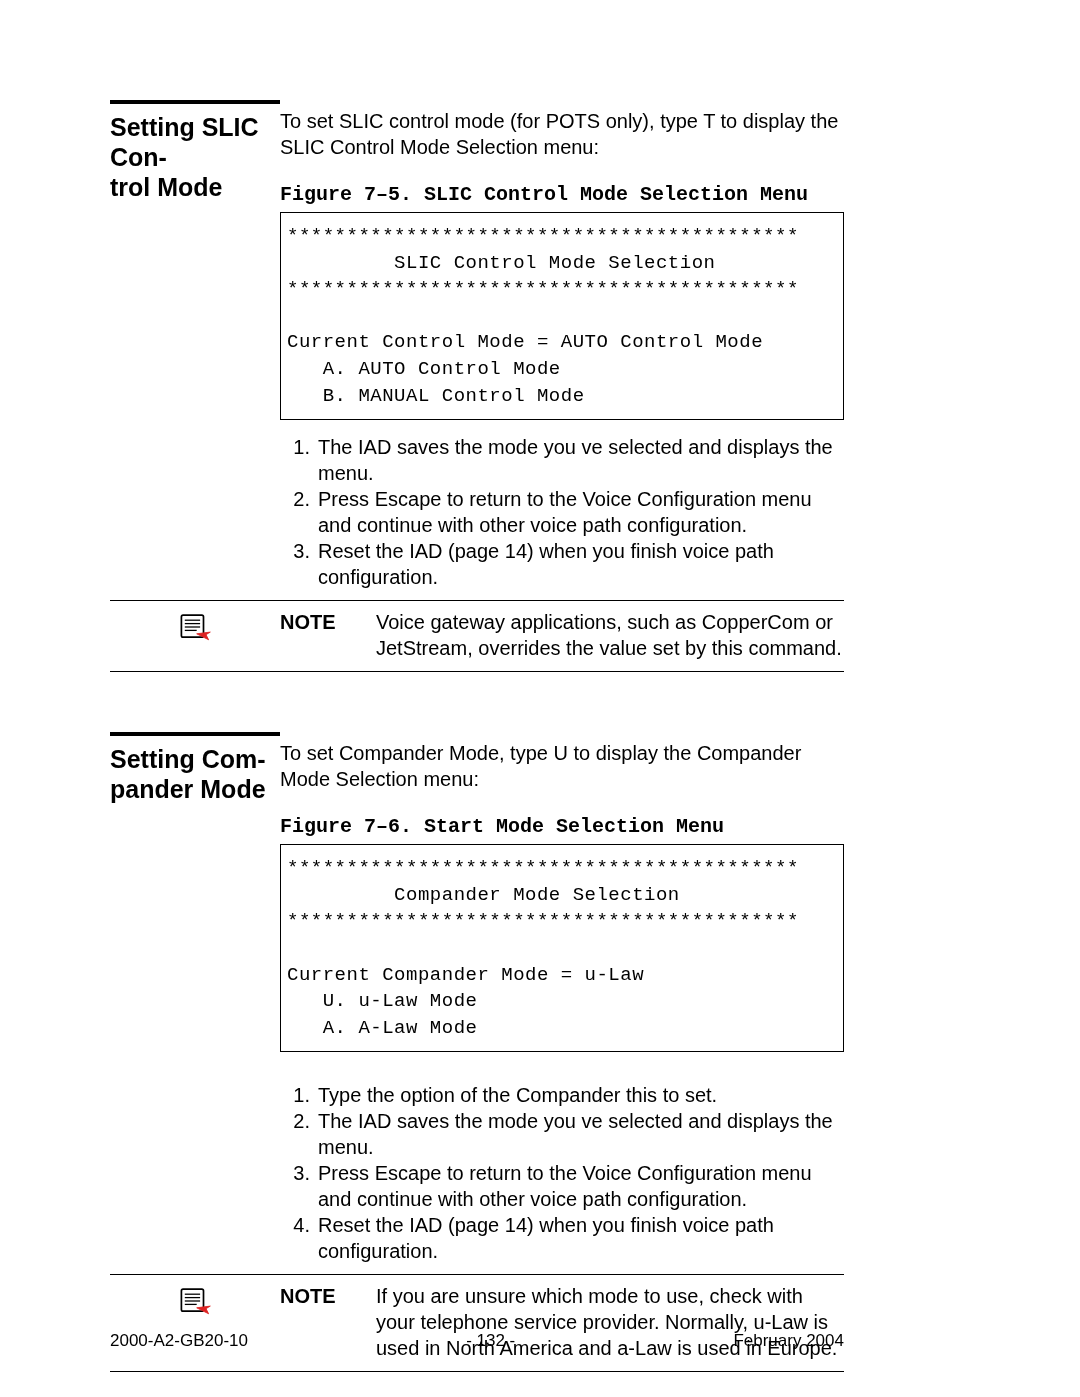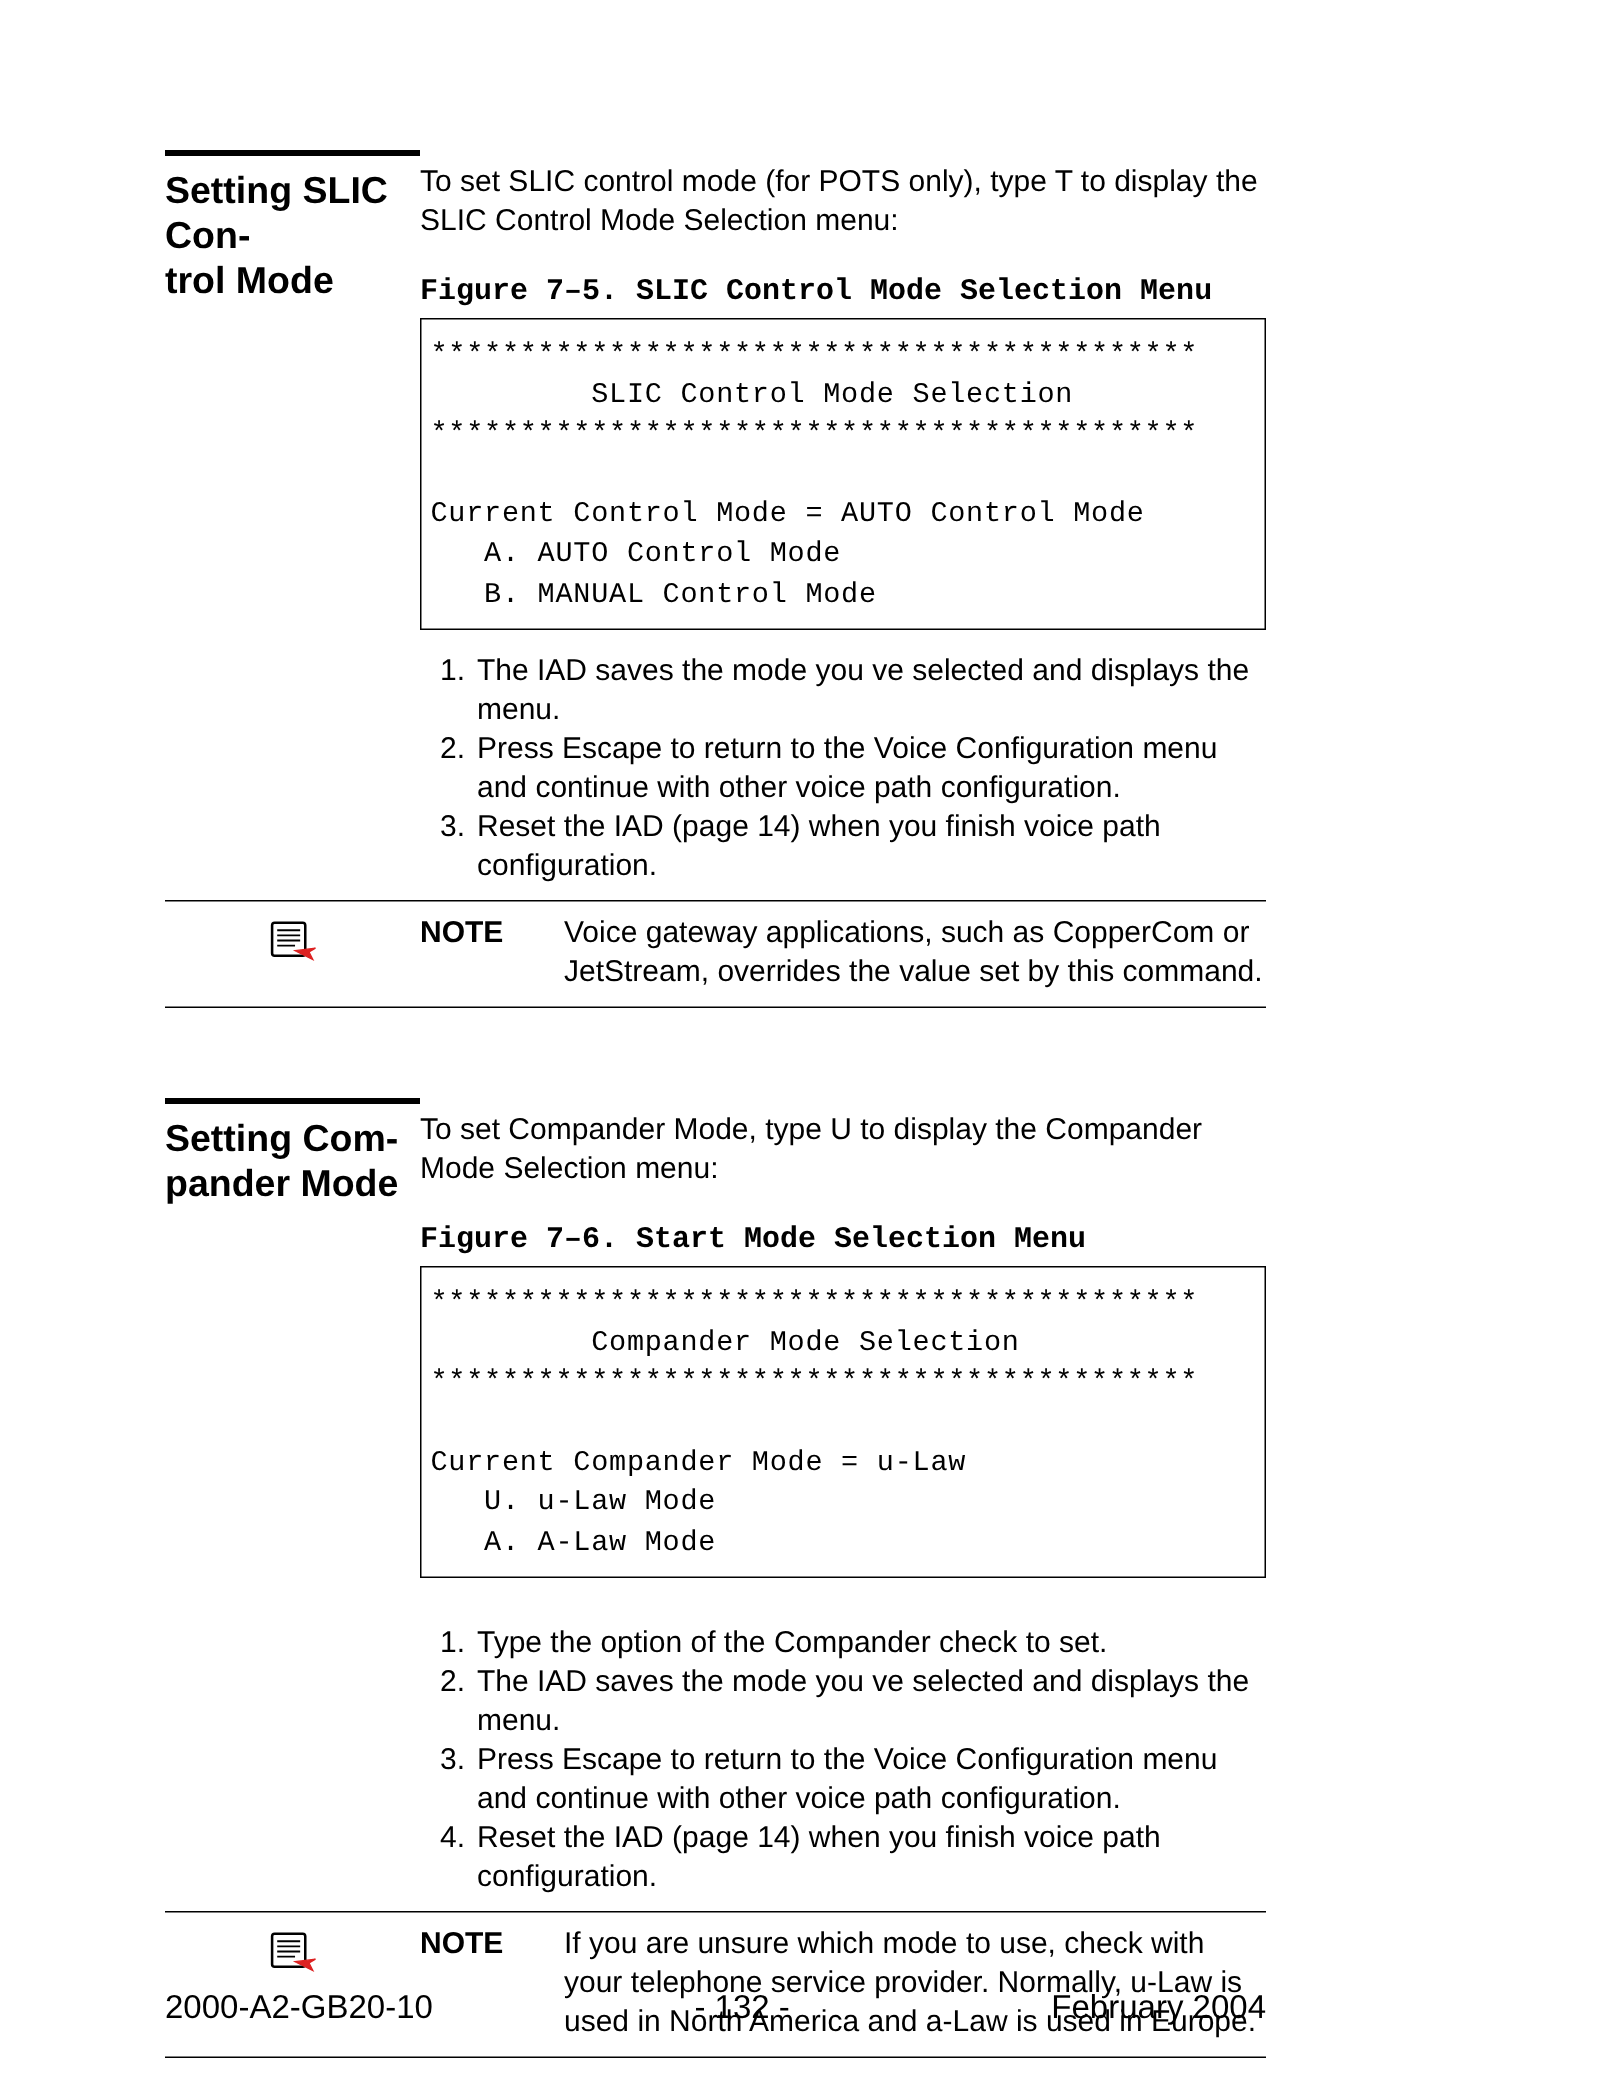--- a/index.html
+++ b/index.html
@@ -107,21 +107,21 @@
   .note-text {
     flex: 1;
   }
   .footer {
     position: absolute;
     bottom: 46px;
     left: 110px;
     right: 100px;
     display: flex;
     justify-content: space-between;
-    font-size: 22px;
+    font-size: 17px;
   }
   .spacer-gap {
     height: 50px;
   }
 </style>
 </head>
 <body>
 
 <div class="page">
 
@@ -191,21 +191,21 @@
          Compander Mode Selection
 *******************************************
 
 Current Compander Mode = u-Law
    U. u-Law Mode
    A. A-Law Mode</div>
 
       <div class="steps-block" style="margin-top:30px;">
         <div class="step-line">
           <div class="step-num">1.</div>
-          <div class="step-text">Type the option of the Compander check to set.</div>
+          <div class="step-text">Type the option of the Compander this to set.</div>
         </div>
         <div class="step-line">
           <div class="step-num">2.</div>
           <div class="step-text">The IAD saves the mode you ve selected and displays the menu.</div>
         </div>
         <div class="step-line">
           <div class="step-num">3.</div>
           <div class="step-text">Press Escape to return to the Voice Configuration menu and continue with other voice path configuration.</div>
         </div>
         <div class="step-line">

